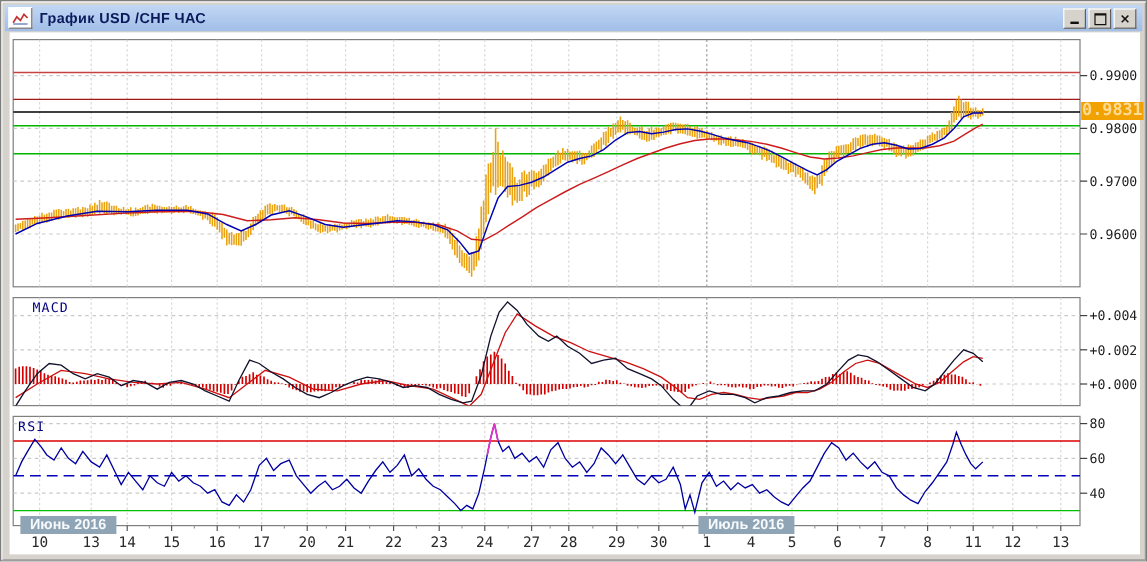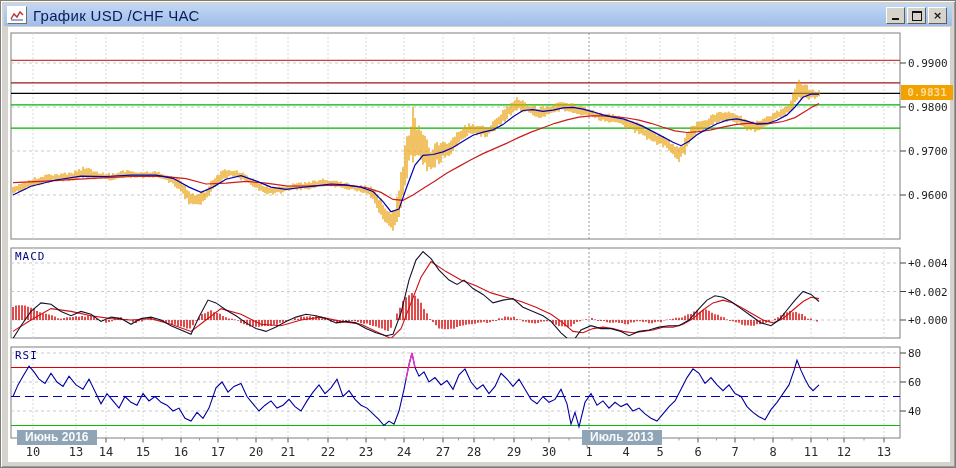--- a/index.html
+++ b/index.html
@@ -13,21 +13,21 @@
     position:absolute;left:3px;top:3px;right:3px;height:22px;
     background:linear-gradient(to bottom,#C2D7F4 0%,#AFC9EE 55%,#A2BEE6 100%);
     display:flex;align-items:center;
   }
   .title-icon{
     width:18px;height:16px;margin-left:3px;background:#fff;
     border:1px solid;border-color:#fff #6f6f6f #6f6f6f #fff;
     display:flex;align-items:center;justify-content:center;flex:0 0 auto;
   }
   .title-text{
-    margin-left:6px;font-size:15px;font-weight:normal;color:#0A1A5A;
+    margin-left:6px;font-size:12px;font-weight:bold;color:#0A1A5A;
     white-space:nowrap;letter-spacing:0.3px;
   }
   .win-buttons{position:absolute;right:5px;top:3px;display:flex;}
   .win-btn{
     width:17px;height:15px;margin-left:2px;background:#D6D3CC;
     border:1px solid;border-color:#fff #5f5f5f #5f5f5f #fff;
     display:flex;align-items:center;justify-content:center;cursor:pointer;
   }
   .glyph-min{width:7px;height:2px;background:#111;margin-top:7px;}
   .glyph-max{width:8px;height:7px;border:1px solid #111;border-top:2px solid #111;}
@@ -37,21 +37,21 @@
   .legend{position:absolute;left:7px;top:9px;font-family:"DejaVu Sans Mono",monospace;
     font-size:11px;font-weight:bold;white-space:nowrap;}
   .legend .ema-blue{color:#0000C8;}
   .legend .ema-red{color:#D01818;margin-left:7px;}
   .panel-label{position:absolute;left:7px;font-family:"DejaVu Sans Mono",monospace;
     font-size:11px;color:#000080;letter-spacing:1px;}
   .badge{position:absolute;top:403px;height:15px;line-height:15px;background:#8FA5B5;
     color:#F6FAFD;font-size:12px;font-weight:bold;padding:0 8px;white-space:nowrap;}
   .price-box{position:absolute;left:893px;top:58px;width:52px;height:15px;line-height:15px;
     background:#F2A200;color:#FFDC96;font-family:"DejaVu Sans Mono",monospace;
-    font-size:11px;font-weight:bold;text-align:center;}
+    font-size:14px;font-weight:bold;text-align:center;}
 </style>
 </head>
 <body>
 
 <div class="window">
 
   <div class="titlebar">
     <div class="title-icon">
       <svg width="14" height="11" viewBox="0 0 14 11">
         <polyline points="1,9 4,4 7,7 10,2 13,5" fill="none" stroke="#C03030" stroke-width="1.4"></polyline>
@@ -954,22 +954,22 @@
         <line x1="826.5" y1="437" x2="826.5" y2="439.5" stroke="#9A9A9A" stroke-width="1"></line>
         <text x="810" y="455" text-anchor="middle" font-size="12" font-family="&quot;DejaVu Sans Mono&quot;, monospace" fill="#2A2A2A">11</text>
         <line x1="843" y1="437" x2="843" y2="441.5" stroke="#555555" stroke-width="1"></line>
         <line x1="863" y1="437" x2="863" y2="439.5" stroke="#9A9A9A" stroke-width="1"></line>
         <text x="843" y="455" text-anchor="middle" font-size="12" font-family="&quot;DejaVu Sans Mono&quot;, monospace" fill="#2A2A2A">12</text>
         <line x1="883" y1="437" x2="883" y2="441.5" stroke="#555555" stroke-width="1"></line>
         <text x="883" y="455" text-anchor="middle" font-size="12" font-family="&quot;DejaVu Sans Mono&quot;, monospace" fill="#2A2A2A">13</text>
         <line x1="586" y1="437" x2="586" y2="446" stroke="#8A8A8A" stroke-width="1"></line>
       </svg>
 
-    <div class="panel-label" style="top:223px;">MACD</div>
+    <div class="panel-label" style="top:223px;margin-left:12px;">MACD</div>
     <div class="panel-label" style="top:322px;text-align:right;">RSI</div>
 
     <div class="badge" style="left:9px;">Июнь 2016</div>
-    <div class="badge" style="left:574px;">Июль 2013</div>
+    <div class="badge" style="left:574px;">Июль 2016</div>
 
     <div class="price-box">0.9831</div>
   </div>
 
 </div>
 
 </body></html>

